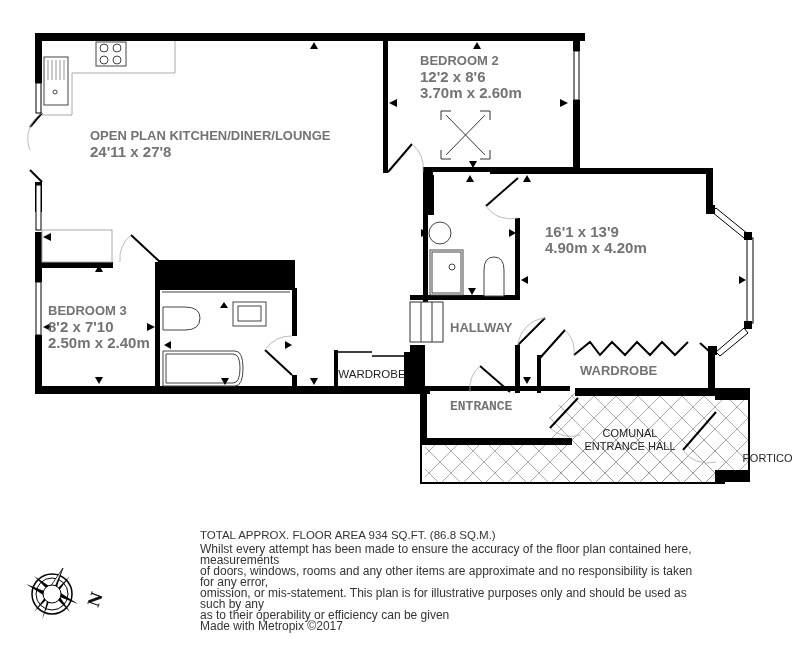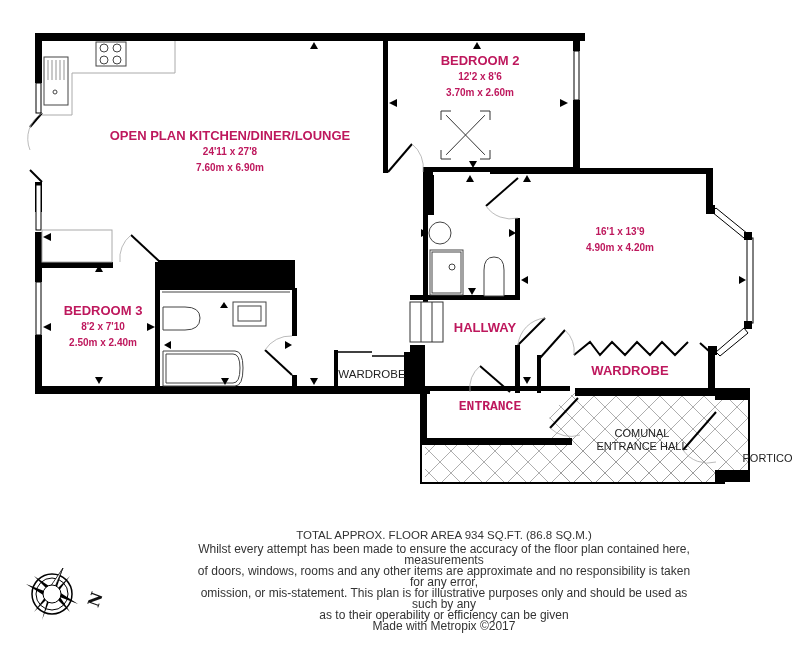--- a/index.html
+++ b/index.html
@@ -1,21 +1,21 @@
 <!DOCTYPE html>
 <html><head>
 <meta charset="utf-8">
 <style>
   html, body { margin: 0; padding: 0; background: #ffffff; }
   body { width: 800px; height: 655px; position: relative; overflow: hidden; font-family: "Liberation Sans", sans-serif; color: #111; }
   #plan { position: absolute; left: 0; top: 0; width: 800px; height: 520px; }
-  .room-label { position: absolute; text-align: center; font-weight: bold; font-size: 13px; line-height: 16px; color: #be185d; }
-  .room-label .dim { font-weight: bold; font-size: 10px; }
+  .room-label { position: absolute; font-weight: bold; font-size: 13px; line-height: 16px; color: #737373; }
+  .room-label .dim { font-weight: bold; font-size: 15px; }
   .small-label { position: absolute; font-size: 11px; line-height: 13px; text-align: center; color: #222; }
-  .footer { position: absolute; left: 194px; top: 528px; width: 500px; text-align: center; color: #333; }
+  .footer { position: absolute; left: 200px; top: 528px; width: 500px; color: #333; }
   .footer .total { font-size: 11.5px; line-height: 14px; }
   .footer .disc { font-size: 12px; line-height: 11px; margin-top: 2px; }
   .compass { position: absolute; left: 18px; top: 560px; width: 95px; height: 70px; }
 </style>
 </head>
 <body>
 
 <svg id="plan" viewBox="0 0 800 520" xmlns="http://www.w3.org/2000/svg">
   <defs>
     <pattern id="hatch" patternUnits="userSpaceOnUse" width="22" height="22">
@@ -215,21 +215,20 @@
     <polygon points="521,280 528,276 528,284"></polygon>
     <polygon points="472,295 468,288 476,288"></polygon>
     <polygon points="527,384 523,377 531,377"></polygon>
     <polygon points="746,280 739,276 739,284"></polygon>
   </g>
 </svg>
 
 <div class="room-label" style="left:90px; top:128px; width:280px;">
   <div>OPEN PLAN KITCHEN/DINER/LOUNGE</div>
   <div class="dim">24'11 x 27'8</div>
-  <div class="dim">7.60m x 6.90m</div>
 </div>
 
 <div class="room-label" style="left:420px; top:53px; width:120px;">
   <div>BEDROOM 2</div>
   <div class="dim">12'2 x 8'6</div>
   <div class="dim">3.70m x 2.60m</div>
 </div>
 
 <div class="room-label" style="left:545px; top:224px; width:150px;">
   <div class="dim">16'1 x 13'9</div>
@@ -243,21 +242,21 @@
 </div>
 
 <div class="room-label" style="left:450px; top:320px; width:70px;">HALLWAY</div>
 
 <div class="small-label" style="left:337px; top:368px; width:70px; font-size:11.5px;">WARDROBE</div>
 
 <div class="room-label" style="left:580px; top:363px; width:100px;">WARDROBE</div>
 
 <div class="room-label" style="left:450px; top:399px; width:80px;font-family:Liberation Mono, monospace;">ENTRANCE</div>
 
-<div class="small-label" style="left:580px; top:427px; width:100px;margin-left:12px;">
+<div class="small-label" style="left:580px; top:427px; width:100px;">
   <div>COMUNAL</div>
   <div>ENTRANCE HALL</div>
 </div>
 
 <div class="small-label" style="left:740px; top:434px; width:55px;margin-top:18px;">PORTICO</div>
 
 <div class="footer">
   <div class="total">TOTAL APPROX. FLOOR AREA 934 SQ.FT. (86.8 SQ.M.)</div>
   <div class="disc">
     <div>Whilst every attempt has been made to ensure the accuracy of the floor plan contained here, measurements</div>

